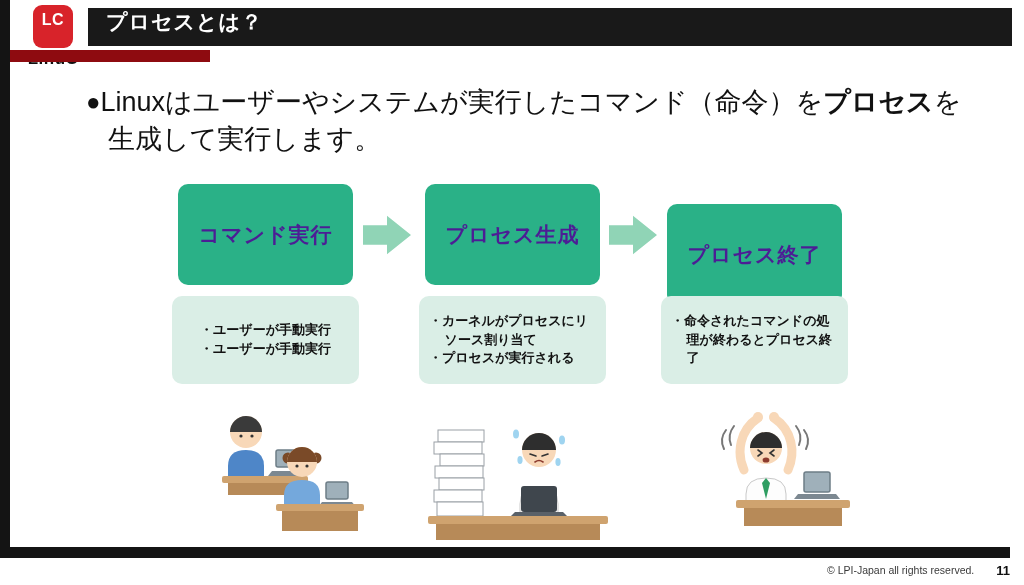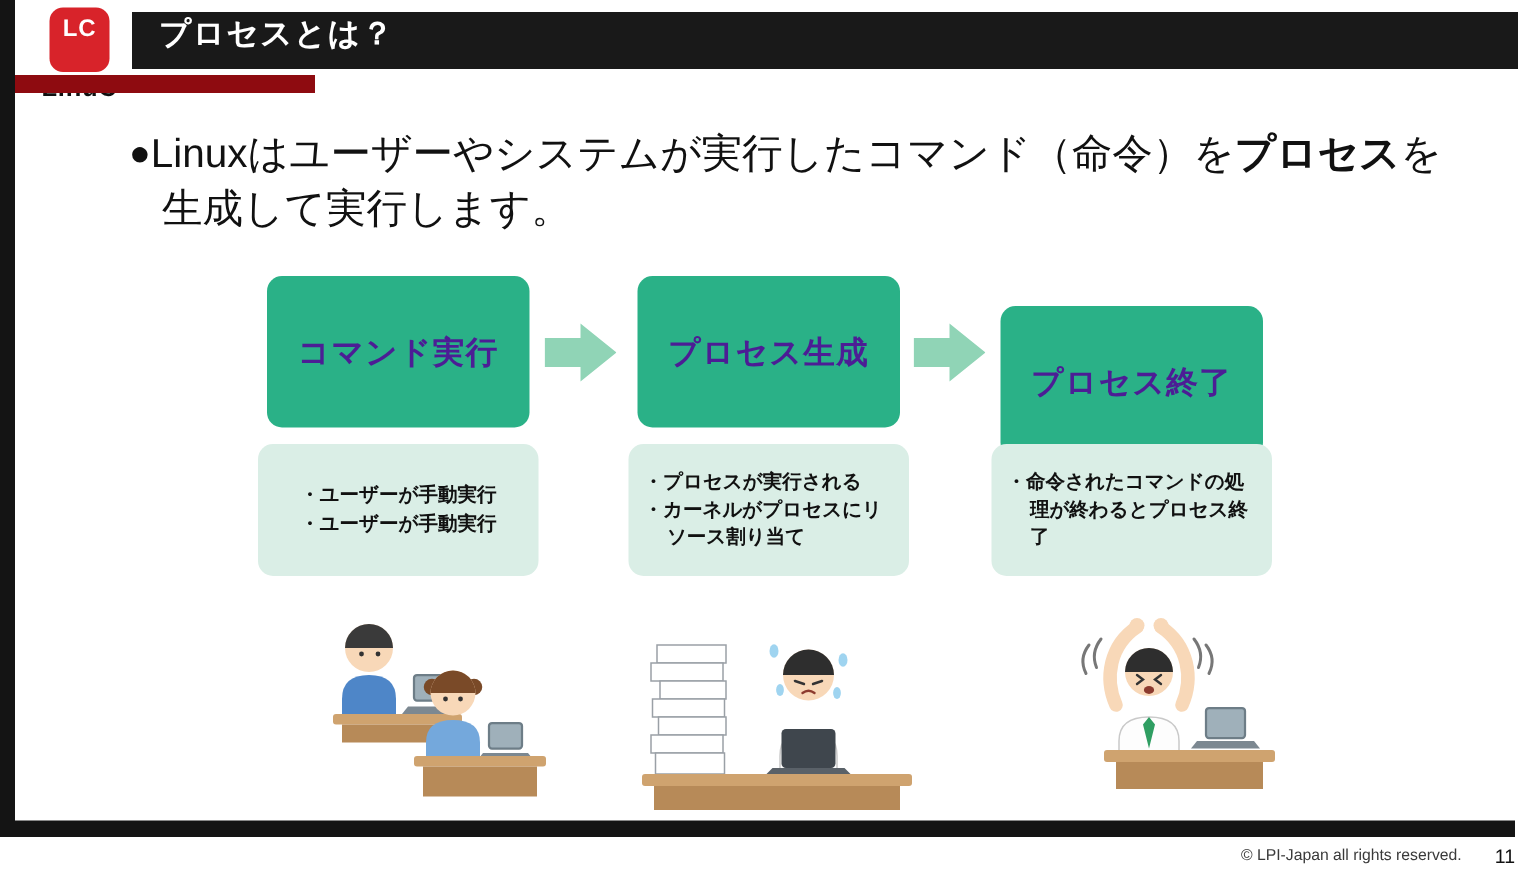--- a/index.html
+++ b/index.html
@@ -59,21 +59,21 @@
   .detail-box li::before { content:"・"; }
 
   .illus { position:absolute; }
 
   
   .footer-meta {
     position:absolute; right:14px; top:558px; height:24px;
     display:flex; align-items:center; gap:22px;
   }
   .copyright { font-size:10.5px; color:#3a3a3a; }
-  .page-num { font-size:13px; font-weight:normal; color:#111; }
+  .page-num { font-size:13px; font-weight:bold; color:#111; }
 </style>
 </head>
 <body>
 
 <div class="slide">
 
   <div class="left-edge"></div>
 
   <div class="logo">
     <div class="logo-badge">LC</div>
@@ -103,22 +103,22 @@
   </div>
 
   <div class="detail-box detail-1">
     <ul>
       <li>ユーザーが手動実行</li>
       <li>ユーザーが手動実行</li>
     </ul>
   </div>
   <div class="detail-box detail-2">
     <ul>
+      <li>カーネルがプロセスにリソース割り当て</li>
       <li>プロセスが実行される</li>
-      <li>カーネルがプロセスにリソース割り当て</li>
     </ul>
   </div>
   <div class="detail-box detail-3">
     <ul>
       <li>命令されたコマンドの処理が終わるとプロセス終了</li>
     </ul>
   </div>
 
   <svg class="illus" style="left:188px; top:392px;" width="178" height="152" viewBox="0 0 178 152">
     <g>

